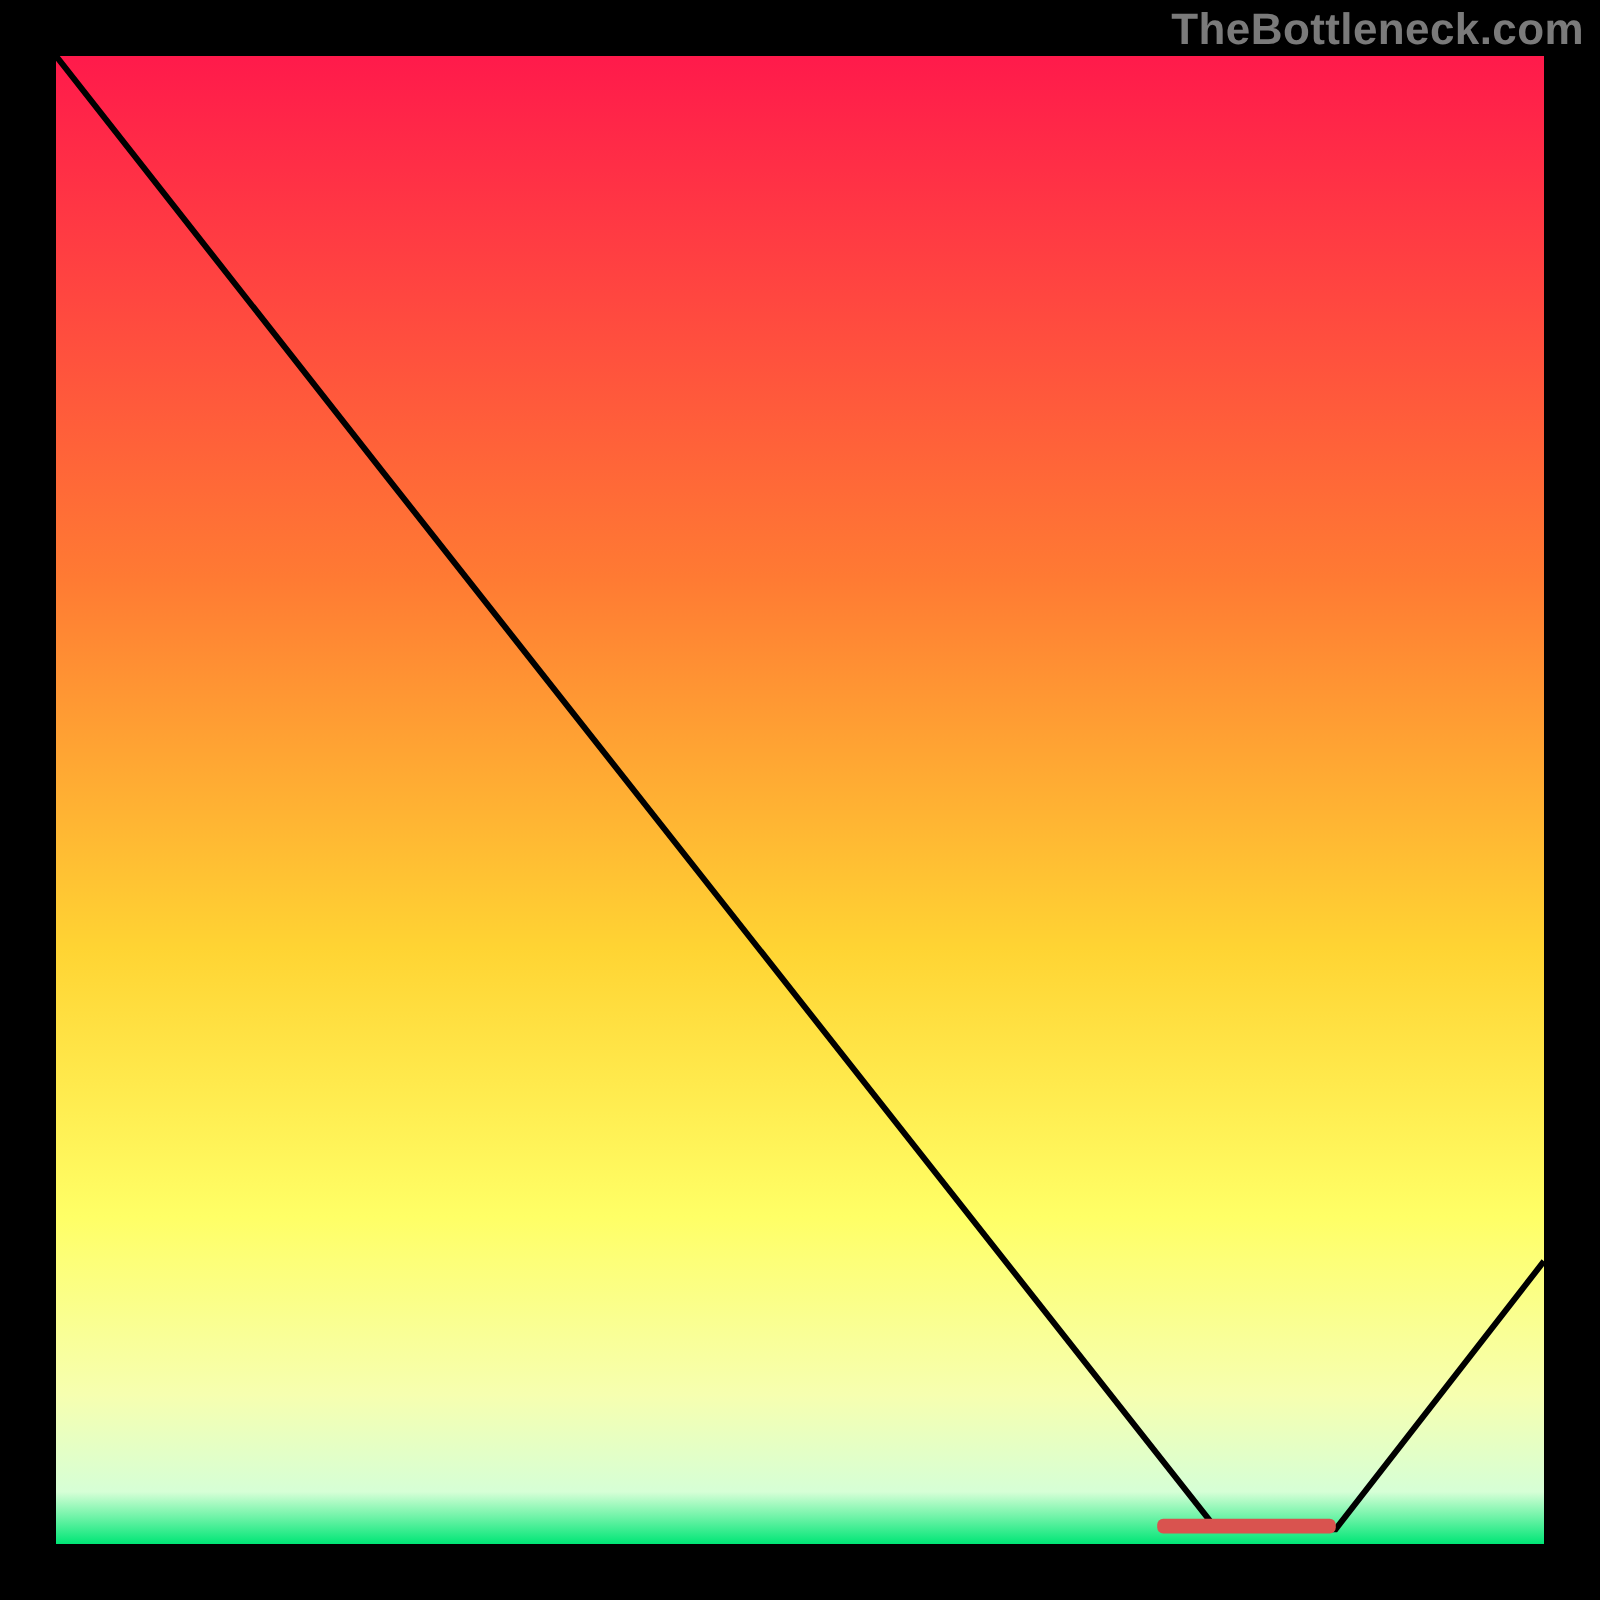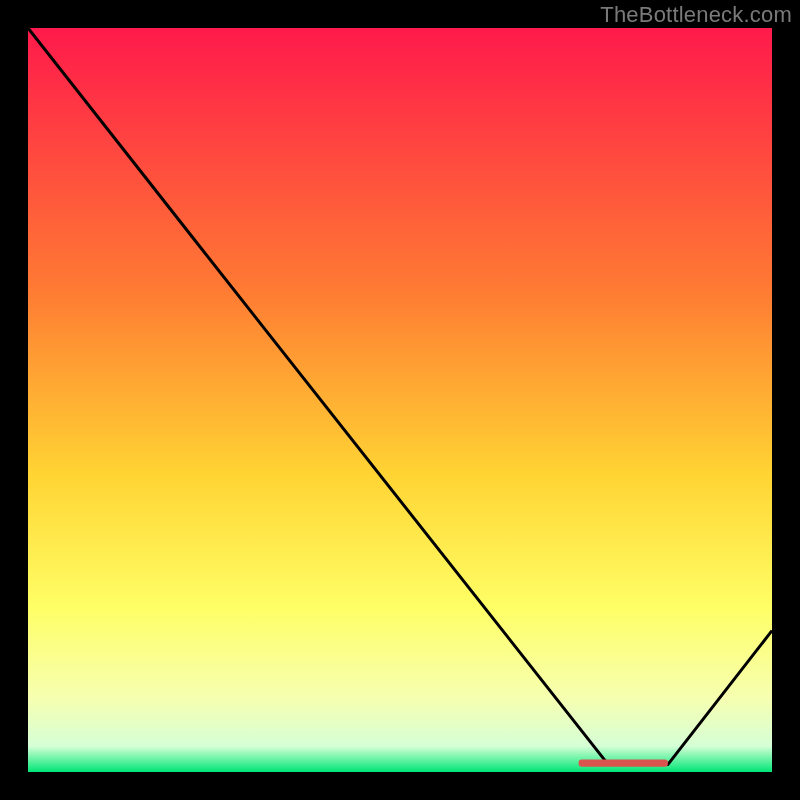--- a/index.html
+++ b/index.html
@@ -14,21 +14,21 @@
   #wrap {
     position: relative;
     width: 800px;
     height: 800px;
   }
   #watermark {
     position: absolute;
     top: 2px;
     right: 8px;
     font-size: 22px;
-    font-weight: normal;
+    font-weight: bold;
     color: #7a7a7a;
     letter-spacing: 0.2px;
     user-select: none;
   }
   #plot {
     position: absolute;
     left: 28px;
     top: 28px;
     width: 744px;
     height: 744px;

